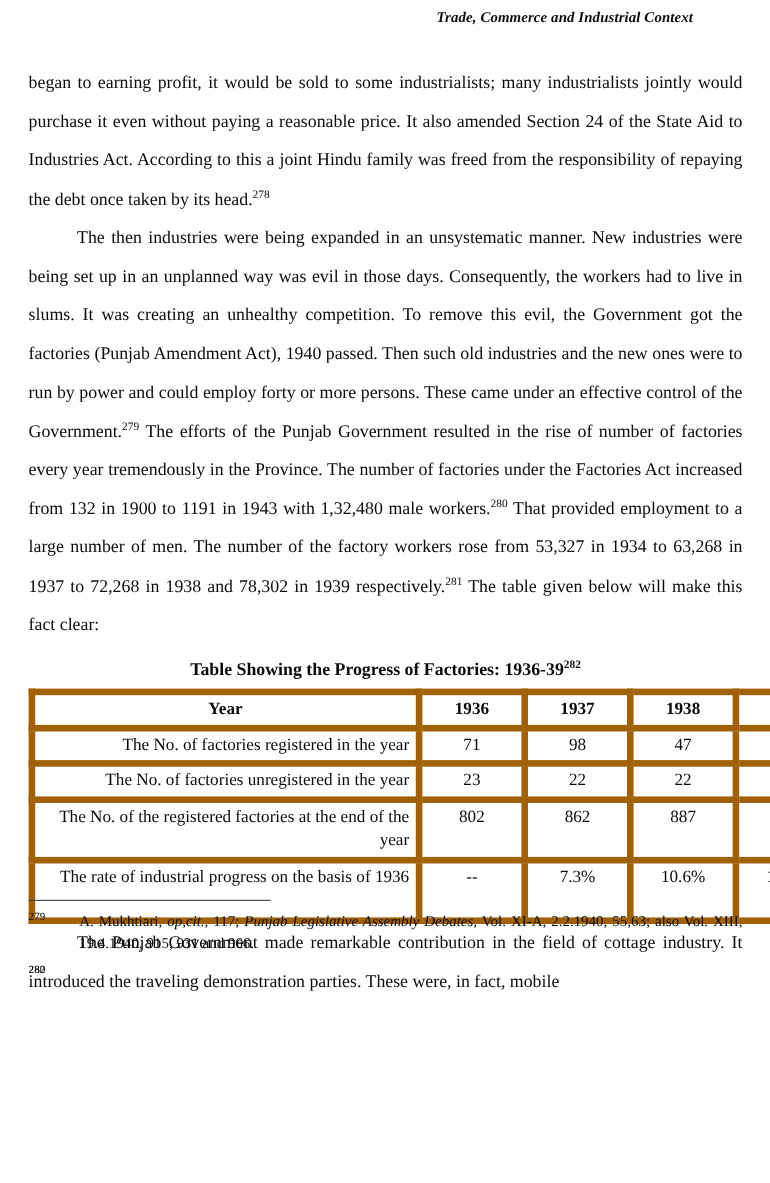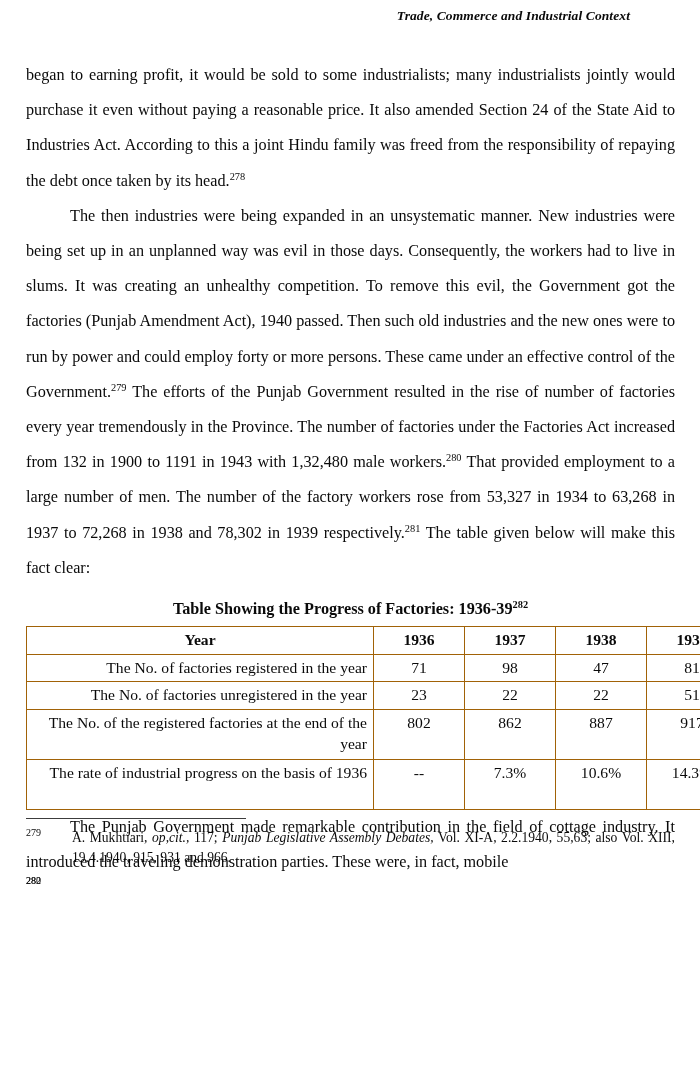--- a/index.html
+++ b/index.html
@@ -74,21 +74,21 @@
   
   table.data-table {
     border-collapse: collapse;
     width: 649px;
     margin: 0;
     table-layout: fixed;
     font-size: 15.6px;
   }
   table.data-table th,
   table.data-table td {
-    border: 1px solid #a16207;
+    border: 6px solid #a16207;
     padding: 2px 6px 3px 6px;
     line-height: 21.5px;
     vertical-align: top;
   }
   table.data-table thead th {
     text-align: center;
     font-weight: 700;
   }
   table.data-table th.col-label { width: 334px; }
   table.data-table th.col-num,

